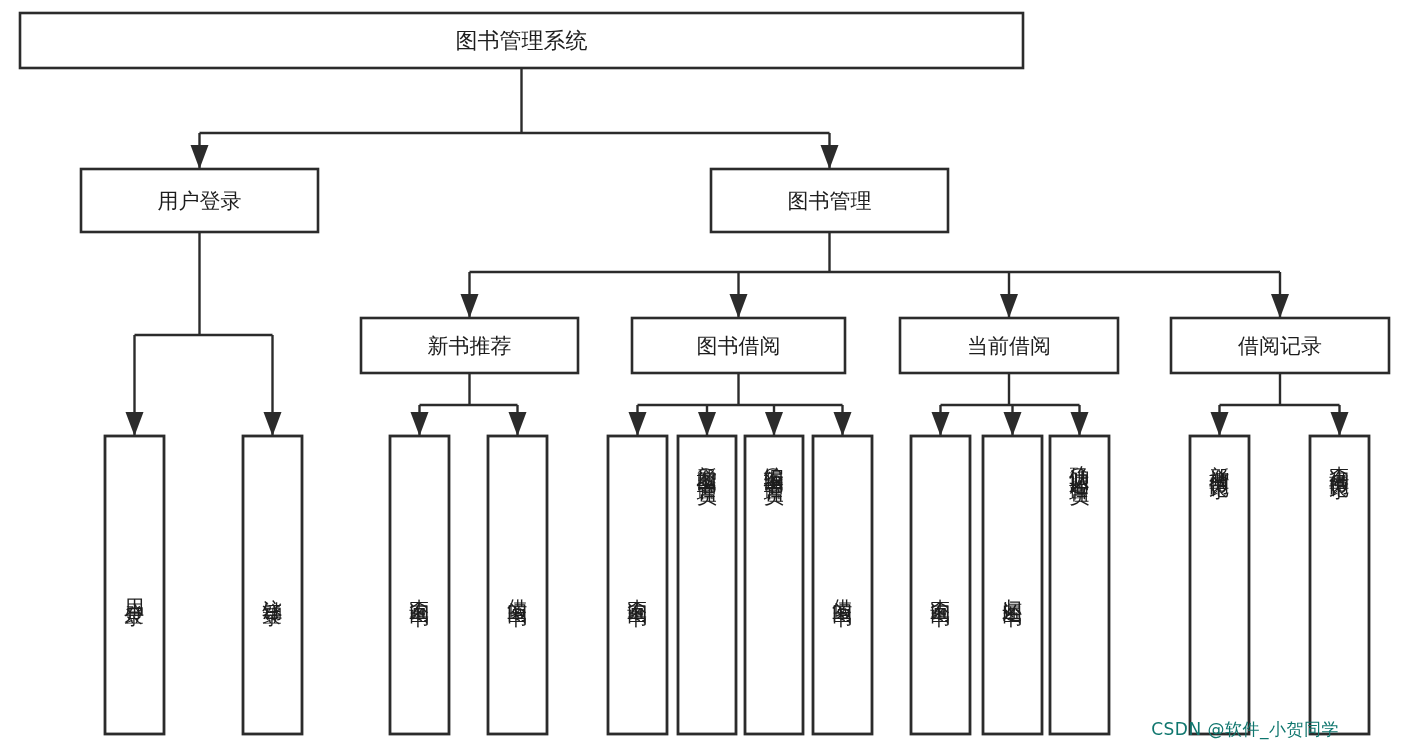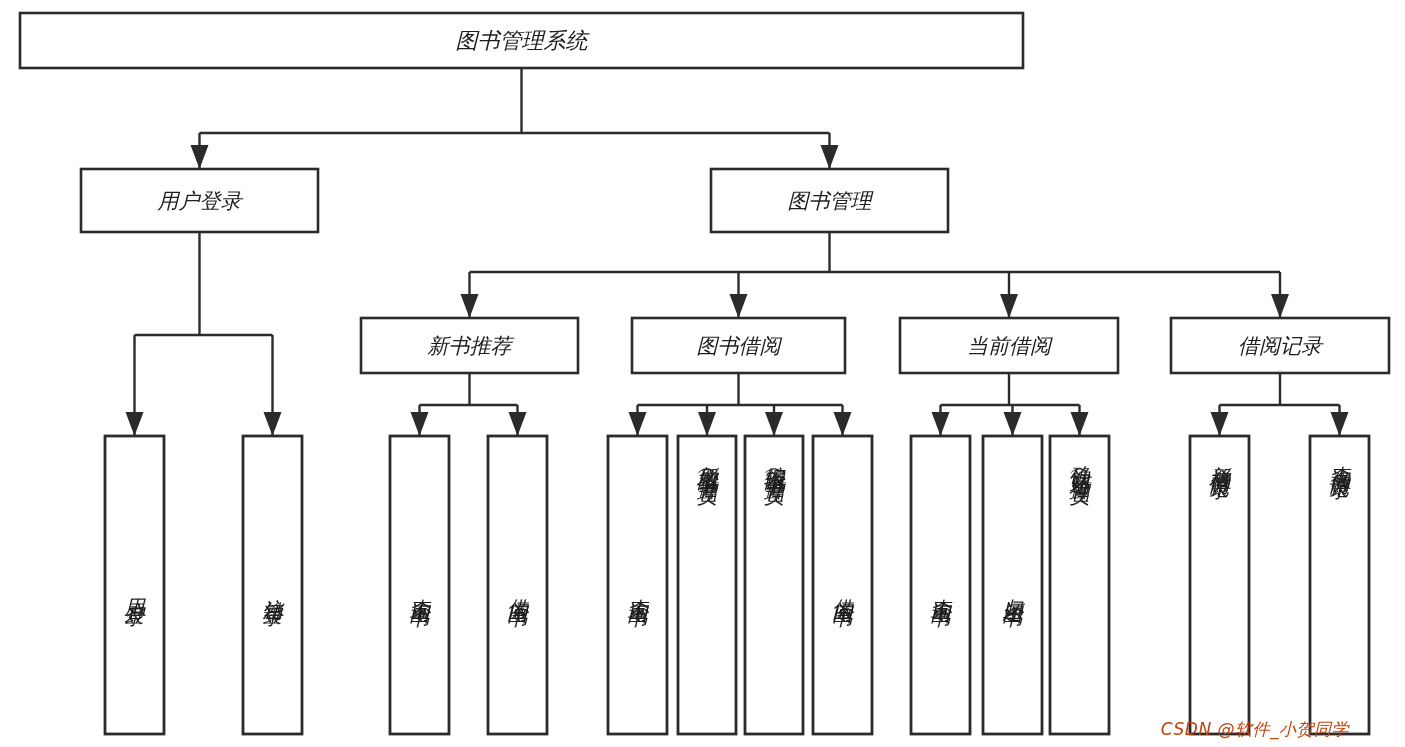--- a/index.html
+++ b/index.html
@@ -12,21 +12,20 @@
     width: 1405px;
     height: 747px;
     font-family: "DejaVu Sans", "Liberation Sans", sans-serif;
     overflow: hidden;
   }
   #diagram-root {
     position: relative;
     width: 1353px;
     height: 747px;
     background: #ffffff;
-    font-style: italic;
   }
   svg.diagram-canvas {
     position: absolute;
     top: 0;
     left: 0;
     width: 1405px;
     height: 747px;
     display: block;
   }
   .node-rect {
@@ -70,25 +69,25 @@
     font-family: "DejaVu Sans", "Liberation Sans", sans-serif;
     font-size: 20px;
     line-height: 1.22;
     letter-spacing: 3px;
     color: #1d1d1d;
     white-space: nowrap;
     text-align: left;
   }
   .watermark {
     position: absolute;
-    right: 4px;
+    right: 14px;
     bottom: 6px;
     font-family: "DejaVu Sans", "Liberation Sans", sans-serif;
     font-size: 17px;
-    color: #c2410c;
+    color: #0f766e;
     letter-spacing: 0.5px;
     white-space: nowrap;
   }
 </style>
 </head>
 <body>
 
 <div id="diagram-root">
 
   <svg class="diagram-canvas" viewBox="0 0 1405 747">

